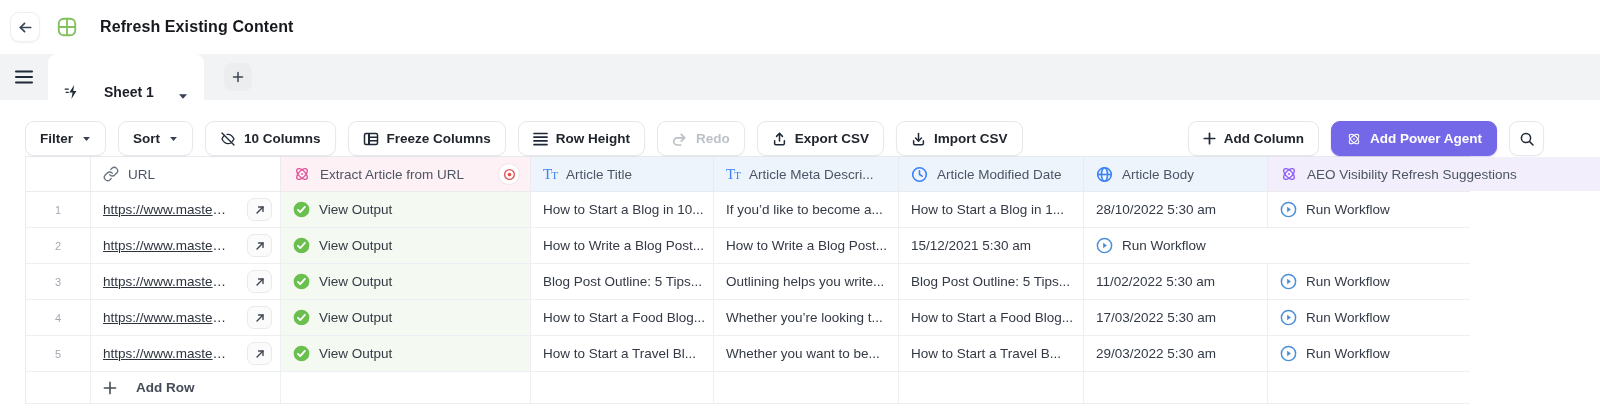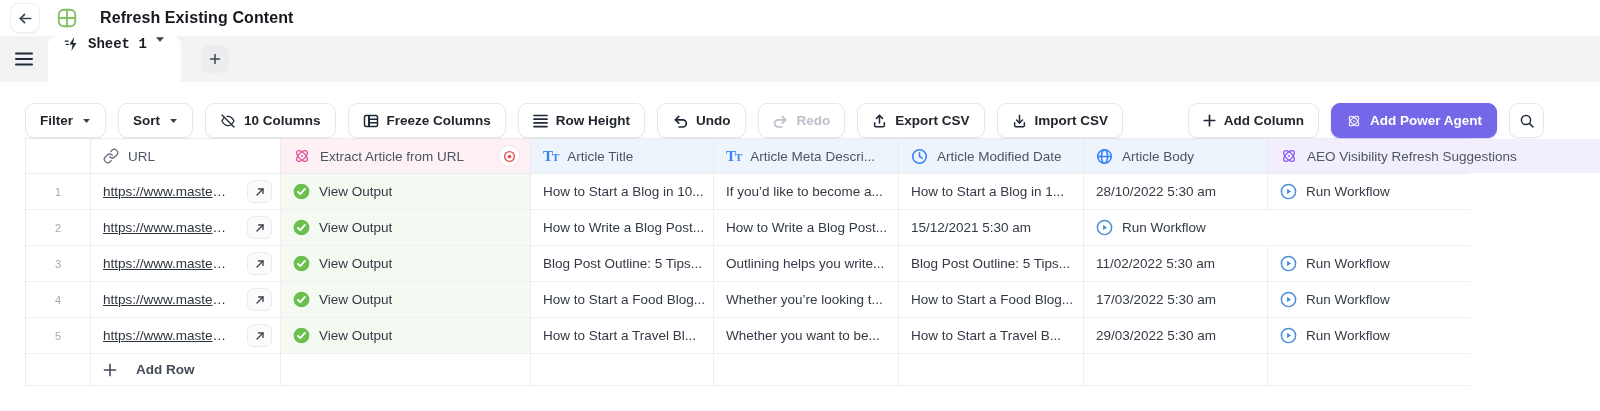--- a/index.html
+++ b/index.html
@@ -1,32 +1,32 @@
 <!DOCTYPE html>
 <html><head>
 <meta charset="utf-8">
 <style>
   * { box-sizing: border-box; margin: 0; padding: 0; }
   html, body { width: 1600px; height: 411px; overflow: hidden; background: #fff;
     font-family: "Liberation Sans", sans-serif; color: #333a45; }
 
   
-  .topbar { height: 36px; display: flex; align-items: center; padding-left: 10px; background: #fff; text-align: right; }
+  .topbar { height: 54px; display: flex; align-items: center; padding-left: 10px; background: #fff; text-align: right; }
   .back-btn { width: 30px; height: 30px; border: 1px solid #edeff2; border-radius: 9px; background: #fff;
     display: flex; align-items: center; justify-content: center; cursor: pointer;
     box-shadow: 0 1px 2px rgba(16,24,40,.05); color: #374151; }
   .app-logo { margin-left: 16px; display: flex; align-items: center; }
   .app-title { margin-left: 22px; font-size: 16px; font-weight: 700; color: #16181d; letter-spacing: .1px; }
 
   
   .tabbar { height: 46px; background: #f1f3f4; display: flex; align-items: stretch; padding-left: 12px; }
   .hamburger { width: 24px; border: none; background: transparent; display: flex; align-items: center;
     justify-content: center; margin-right: 12px; cursor: pointer; color: #1f2937; }
-  .sheet-tab { background: #fff; border-radius: 9px 9px 0 0; display: flex; align-items: flex-start;
-    padding: 0 16px; gap: 8px; cursor: pointer; font-family: Liberation Mono, monospace; }
+  .sheet-tab { background: #fff; border-radius: 9px 9px 0 0; display: flex; align-items: flex-end;
+    padding: 0 16px; gap: 24px; cursor: pointer; }
   .sheet-tab .tab-label { font-size: 14px; font-weight: 700; color: #1b1e24; }
   .add-tab { align-self: center; width: 28px; height: 28px; margin-left: 20px; border: none; border-radius: 8px;
     background: #ebedef; color: #3c4450; font-size: 15px; display: flex; align-items: center; justify-content: center;
     cursor: pointer; }
 
   
   .toolbar { margin-top: 21px; padding: 0 56px 0 25px; display: flex; align-items: center; gap: 12px; }
   .tbtn { height: 35px; padding: 0 14px; display: inline-flex; align-items: center; gap: 8px;
     background: #fff; border: 1px solid #e6e8eb; border-radius: 9px; cursor: pointer;
     font-family: "Liberation Sans", sans-serif; font-size: 13.5px; font-weight: 700; color: #21262e;
@@ -64,21 +64,21 @@
     background: #fbfbfc; display: flex; align-items: center; justify-content: center; cursor: pointer; color: #3c4450; }
   .td.extract { background: #f4faf1; gap: 9px; cursor: pointer; }
   .td.aeo { gap: 9px; cursor: pointer; }
 
   .addrow { border-bottom: 1px solid #edeff2; }
   .addrow .td { height: 31px; }
   .add-row-cell { gap: 19px; color: #454c57; cursor: pointer; font-weight: 700; }
 
   
   svg { display: block; flex: none; }
-  .tticon { font-family: "Liberation Serif", serif; font-weight: 700; color: #3b82f6;
+  .tticon { font-family: "Liberation Serif", serif; font-weight: 400; color: #3b82f6;
     font-size: 15px; line-height: 1; flex: none; letter-spacing: -1px; }
   .tticon .tt-small { font-size: 11px; }
 </style>
 </head>
 <body>
 
 <header class="topbar">
   <button class="back-btn">
     <span>
       <svg width="15" height="15" viewBox="0 0 16 16" fill="none" stroke="currentColor" stroke-width="1.8" stroke-linecap="round" stroke-linejoin="round">
@@ -161,29 +161,20 @@
     </span>
     <span>Freeze Columns</span>
   </button>
   <button class="tbtn">
     <span>
       <svg width="15" height="14" viewBox="0 0 15 14" fill="none" stroke="#1f2937" stroke-width="1.7" stroke-linecap="round">
           <path d="M1 1.5h13M1 5.2h13M1 8.9h13M1 12.6h13"></path>
         </svg>
     </span>
     <span>Row Height</span>
-  </button>
-  <button class="tbtn">
-    <span>
-      <svg width="16" height="16" viewBox="0 0 16 16" fill="none" stroke="#1f2937" stroke-width="1.7" stroke-linecap="round" stroke-linejoin="round">
-          <path d="M3.5 6.8h7.2a3.6 3.6 0 0 1 0 7.2H7.2"></path>
-          <path d="M6.8 3.4 3.4 6.8l3.4 3.4"></path>
-        </svg>
-    </span>
-    <span>Undo</span>
   </button>
   <button class="tbtn disabled">
     <span>
       <svg width="16" height="16" viewBox="0 0 16 16" fill="none" stroke="#bcc1c9" stroke-width="1.7" stroke-linecap="round" stroke-linejoin="round">
           <path d="M12.5 6.8H5.3a3.6 3.6 0 0 0 0 7.2h3.5"></path>
           <path d="M9.2 3.4l3.4 3.4-3.4 3.4"></path>
         </svg>
     </span>
     <span>Redo</span>
   </button>

